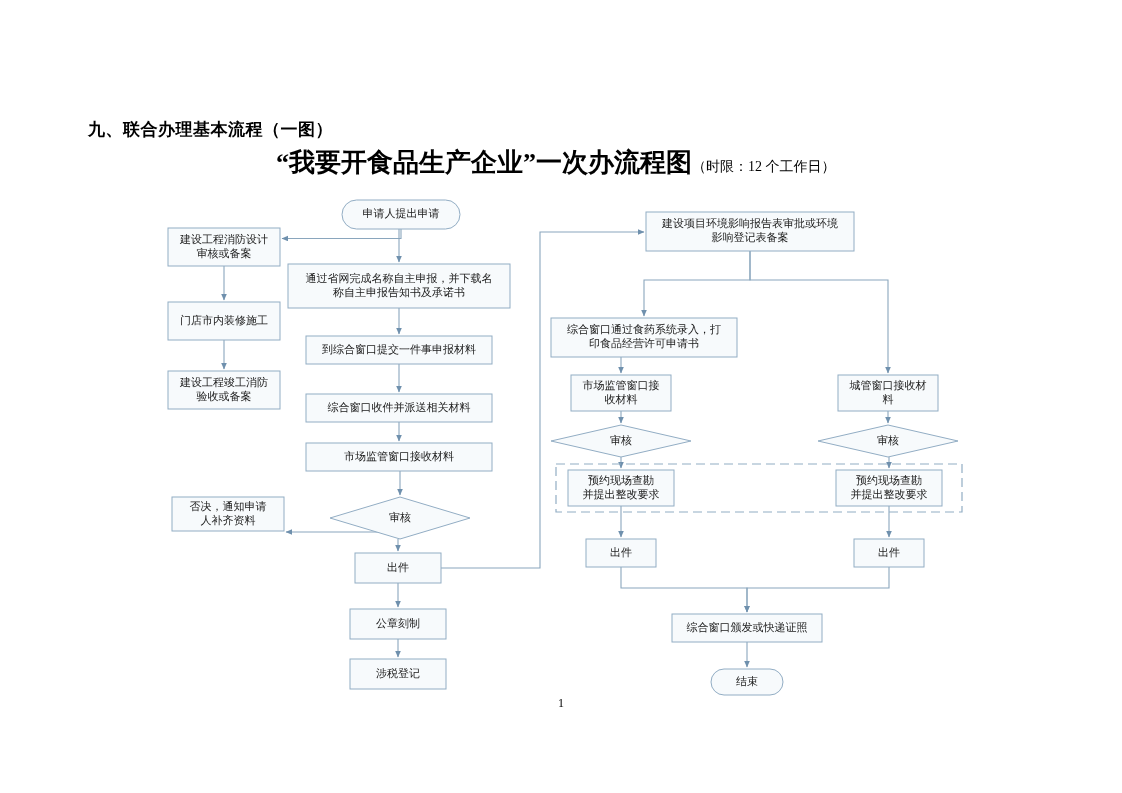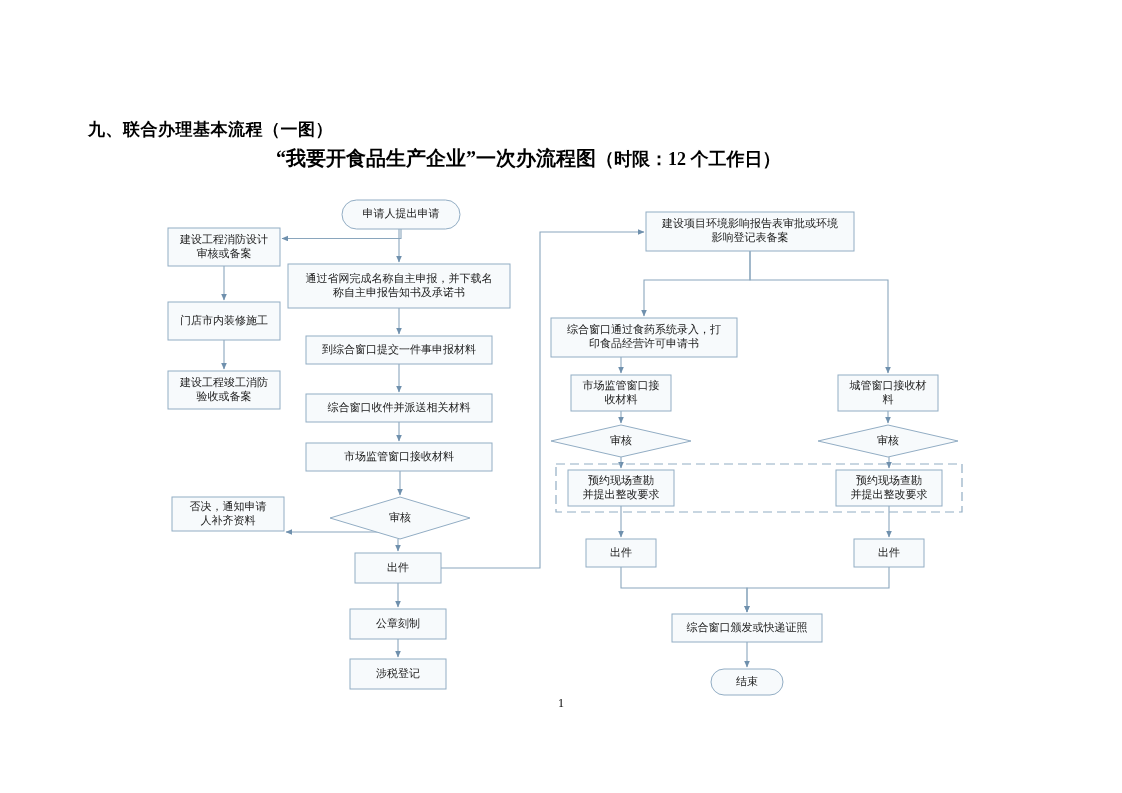--- a/index.html
+++ b/index.html
@@ -36,26 +36,26 @@
   .doc-subtitle {
     position: absolute;
     left: 276px;
     top: 145px;
     white-space: nowrap;
     color: #000000;
   }
   .doc-subtitle .main {
     font-family: "Liberation Serif", "DejaVu Serif", serif;
     font-weight: bold;
-    font-size: 20px;
+    font-size: 26px;
   }
   .doc-subtitle .paren {
     font-family: "Liberation Serif", "DejaVu Serif", serif;
-    font-weight: bold;
-    font-size: 18px;
+    font-weight: normal;
+    font-size: 14px;
   }
   .page-number {
     position: absolute;
     left: 0;
     top: 696px;
     width: 1122px;
     text-align: center;
     font-family: "Liberation Serif", "DejaVu Serif", serif;
     font-size: 12px;
     color: #000000;

